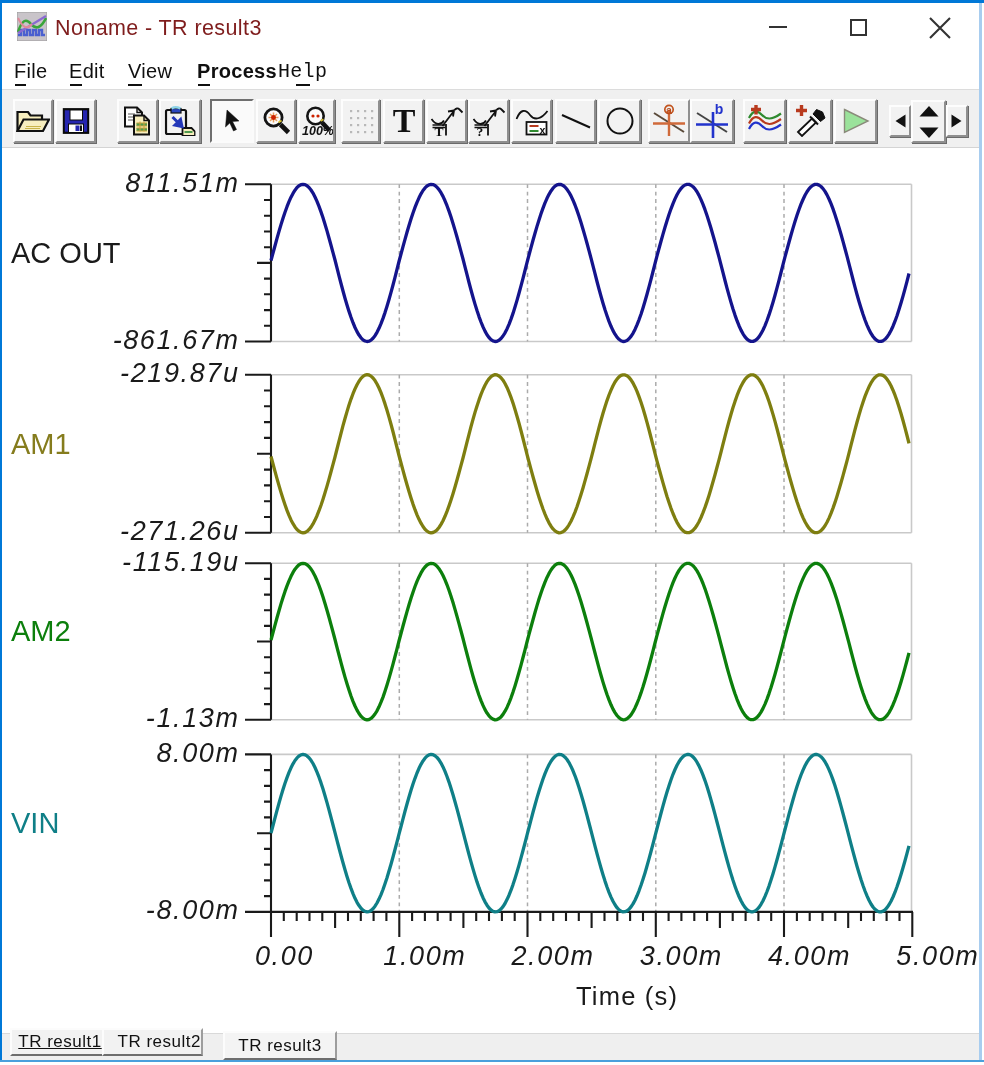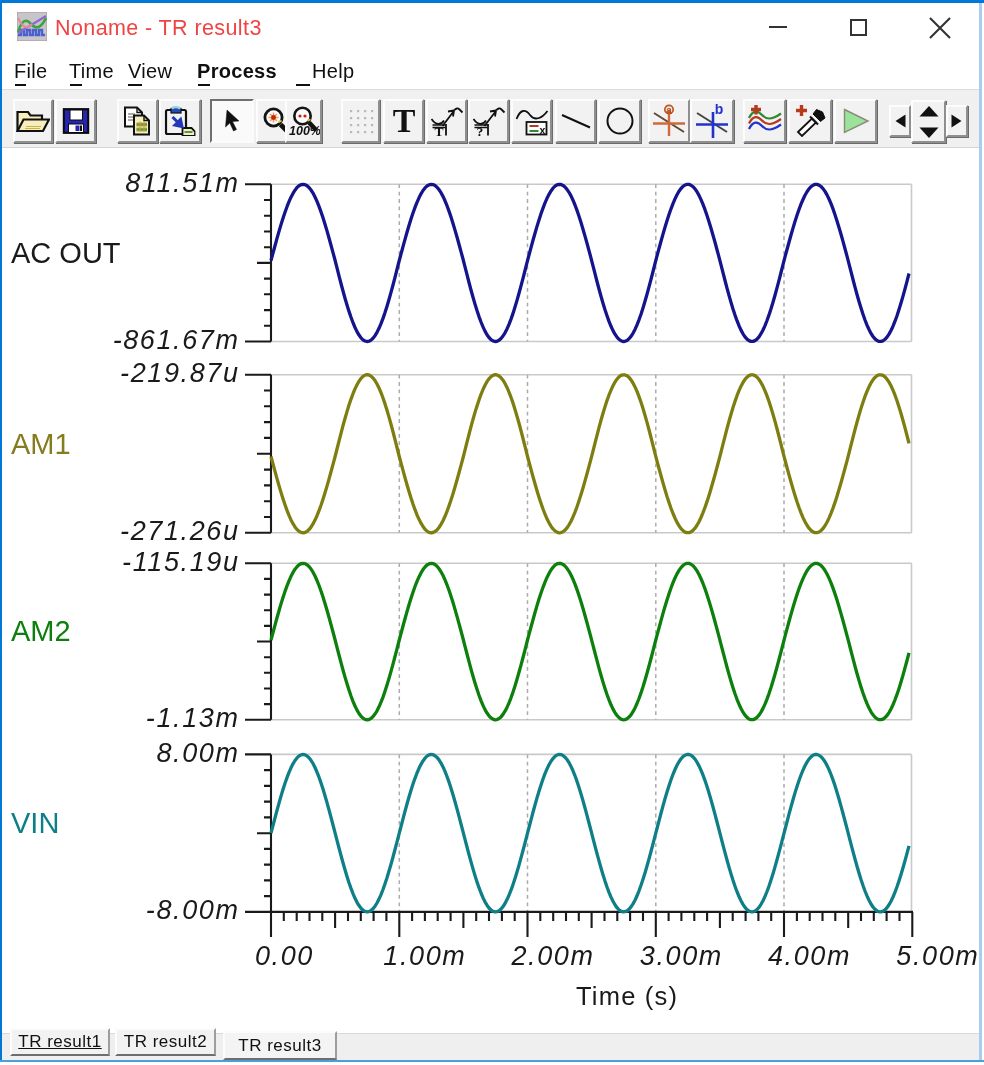--- a/index.html
+++ b/index.html
@@ -5,21 +5,21 @@
   * { margin:0; padding:0; box-sizing:border-box; }
   html,body { width:984px; height:1065px; background:#fff; overflow:hidden; }
   body { font-family:"Liberation Sans", sans-serif; position:relative; }
   .abs { position:absolute; }
   
   #frame-top { left:0; top:0; width:984px; height:3px; background:#0078d7; }
   #frame-left { left:0; top:3px; width:2px; height:1059px; background:#0078d7; }
   #frame-right { left:979px; top:3px; width:3px; height:1059px; background:#a8cdef; }
   #frame-bottom { left:0; top:1060px; width:984px; height:2px; background:#4aa0dc; }
   
-  #title { left:55px; top:16px; font-size:21.5px; letter-spacing:0.4px; color:#ef4444; }
+  #title { left:55px; top:16px; font-size:21.5px; letter-spacing:0.4px; color:#7f1d1d; }
   
   .wline { background:#333; }
   
   .menu { top:60px; font-size:20px; letter-spacing:0.3px; color:#101010; }
   .mu { position:absolute; height:2px; background:#101010; top:84px; }
   
   #toolbar { left:2px; top:89px; width:977px; height:59px; background:#f0f0f0; border-top:1px solid #dcdcdc; border-bottom:1px solid #d4d4d4; }
   .tbtn { position:absolute; top:99px; width:41px; height:44px; background:#f2f2f2;
           border-top:2px solid #fdfdfd; border-left:2px solid #fdfdfd;
           border-right:2px solid #8f8f8f; border-bottom:2px solid #8f8f8f;
@@ -52,27 +52,27 @@
   <div class="abs" id="title">Noname - TR result3</div>
 
   <div class="abs wline" style="left:769px;top:26px;width:18px;height:2px;"></div>
   <div class="abs" style="left:850px;top:19px;width:17px;height:17px;border:2px solid #333;"></div>
   <svg class="abs" style="left:928px;top:17px" width="24" height="22" viewBox="0 0 24 22">
     <path d="M2 1 L22 21 M22 1 L2 21" stroke="#333" stroke-width="2.1"></path>
   </svg>
 
   <div class="abs menu" style="left:14px;">File</div>
 <div class="abs mu" style="left:15px;width:11px;"></div>
-  <div class="abs menu" style="left:69px;">Time</div>
+  <div class="abs menu" style="left:69px;">Edit</div>
 <div class="abs mu" style="left:70px;width:12px;"></div>
   <div class="abs menu" style="left:128px;text-align:right;">View</div>
 <div class="abs mu" style="left:128px;width:14px;"></div>
   <div class="abs menu" style="left:197px;font-weight:bold;">Process</div>
 <div class="abs mu" style="left:198px;width:12px;"></div>
-  <div class="abs menu" style="left:312px;">Help</div>
+  <div class="abs menu" style="left:278px;font-family:Liberation Mono, monospace;">Help</div>
 <div class="abs mu" style="left:296px;width:14px;"></div>
 
   <div class="abs" id="toolbar"></div>
   <div class="tbtn " style="left:13px;width:40px;">
     <svg width="34" height="24" viewBox="0 0 34 24">
       <path d="M1.5 22 L1.5 3 L12 3 L14.5 6.5 L26 6.5 L26 10" fill="#f7eebe" stroke="#111" stroke-width="2.2"></path>
       <path d="M1.5 22 L7.5 10.5 L33 10.5 L27 22 Z" fill="#f7eebe" stroke="#111" stroke-width="2.2"></path>
       <path d="M10 17.5 h15 M9 19.5 h15" stroke="#c9b44a" stroke-width="1.2" fill="none"></path>
     </svg>
   </div>
@@ -114,21 +114,21 @@
   </div>
 <div class="tbtn " style="left:256px;width:40px;">
     <svg width="30" height="29" viewBox="0 0 30 29">
       <circle cx="12.5" cy="11" r="8.6" fill="#fcfcfc" stroke="#141414" stroke-width="2.8"></circle>
       <path d="M12.5 6 v10 M7.5 11 h10 M9 7.5 l7 7 M16 7.5 l-7 7" stroke="#e8a060" stroke-width="1.5"></path>
       <circle cx="12.5" cy="11" r="2.4" fill="#cc2200"></circle>
       <path d="M19.5 18 L27.5 26" stroke="#111" stroke-width="4.6"></path>
       <path d="M17.5 16 l3 -2" stroke="#d8c030" stroke-width="1.8"></path>
     </svg>
   </div>
-<div class="tbtn " style="left:285px;width:37px;">
+<div class="tbtn " style="left:298px;width:37px;">
     <svg width="32" height="30" viewBox="0 0 32 30">
       <circle cx="14.5" cy="10" r="8.2" fill="#fcfcfc" stroke="#141414" stroke-width="2.6"></circle>
       <circle cx="12" cy="10" r="1.6" fill="#cc2200"></circle>
       <circle cx="17" cy="10" r="1.6" fill="#cc2200"></circle>
       <path d="M21 16.5 L28.5 24.5" stroke="#111" stroke-width="4.6"></path>
       <path d="M19.6 15 l2.8 -1.8" stroke="#d8c030" stroke-width="1.8"></path>
       <text x="1" y="28.5" font-family="Liberation Sans,sans-serif" font-size="12.5" font-weight="bold" font-style="italic" fill="#111">100%</text>
     </svg>
   </div>
 <div class="tbtn " style="left:341px;width:39px;">
@@ -292,14 +292,14 @@
 <text x="383.3" y="965" font-size="27" font-style="italic" letter-spacing="1.6" fill="#1a1a1a">1.00m</text>
 <text x="511.5" y="965" font-size="27" font-style="italic" letter-spacing="1.6" fill="#1a1a1a">2.00m</text>
 <text x="639.8" y="965" font-size="27" font-style="italic" letter-spacing="1.6" fill="#1a1a1a">3.00m</text>
 <text x="768.0" y="965" font-size="27" font-style="italic" letter-spacing="1.6" fill="#1a1a1a">4.00m</text>
 <text x="896.3" y="965" font-size="27" font-style="italic" letter-spacing="1.6" fill="#1a1a1a">5.00m</text>
 <text x="576" y="1004.5" font-size="25.5" letter-spacing="1.2" fill="#1a1a1a">Time (s)</text>
 </svg>
 
   <div class="abs" id="tabbar"></div>
   <div class="abs tab" style="left:10px;top:1028px;width:100px;height:28px;line-height:24px;text-decoration:underline;">TR result1</div>
-  <div class="abs tab" style="left:115px;top:1028px;width:101px;height:28px;line-height:24px;">TR result2</div>
+  <div class="abs tab" style="left:102px;top:1028px;width:101px;height:28px;line-height:24px;text-align:right;">TR result2</div>
   <div class="abs tab" style="left:223px;top:1031px;width:114px;height:29px;line-height:26px;background:#f4f4f4;">TR result3</div>
 
 </body></html>

